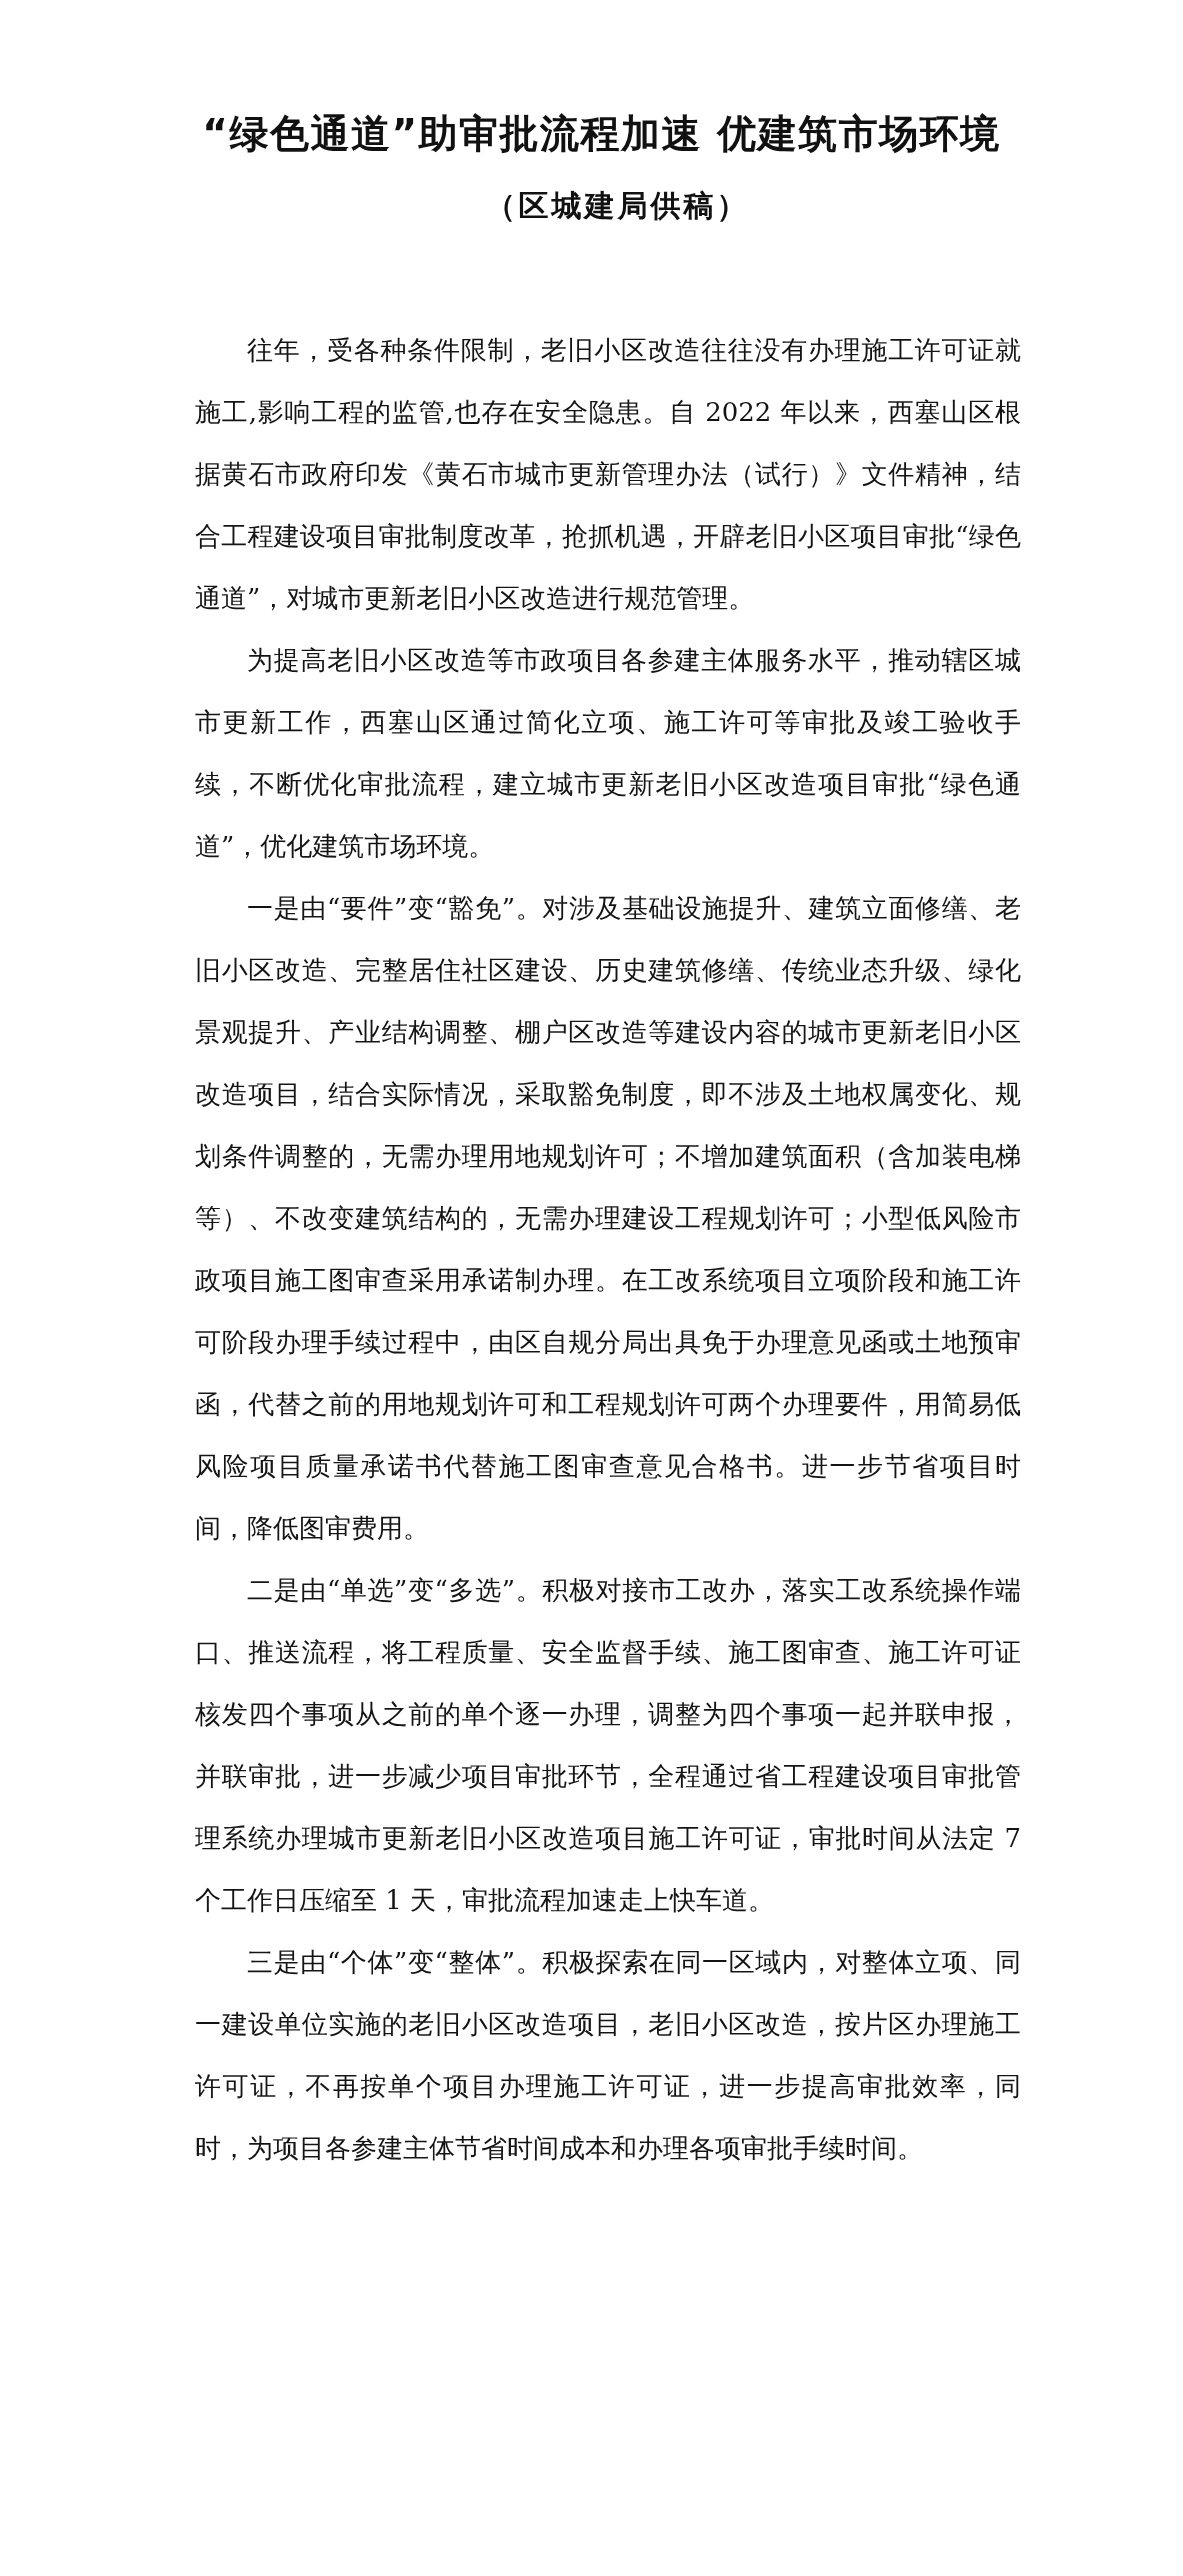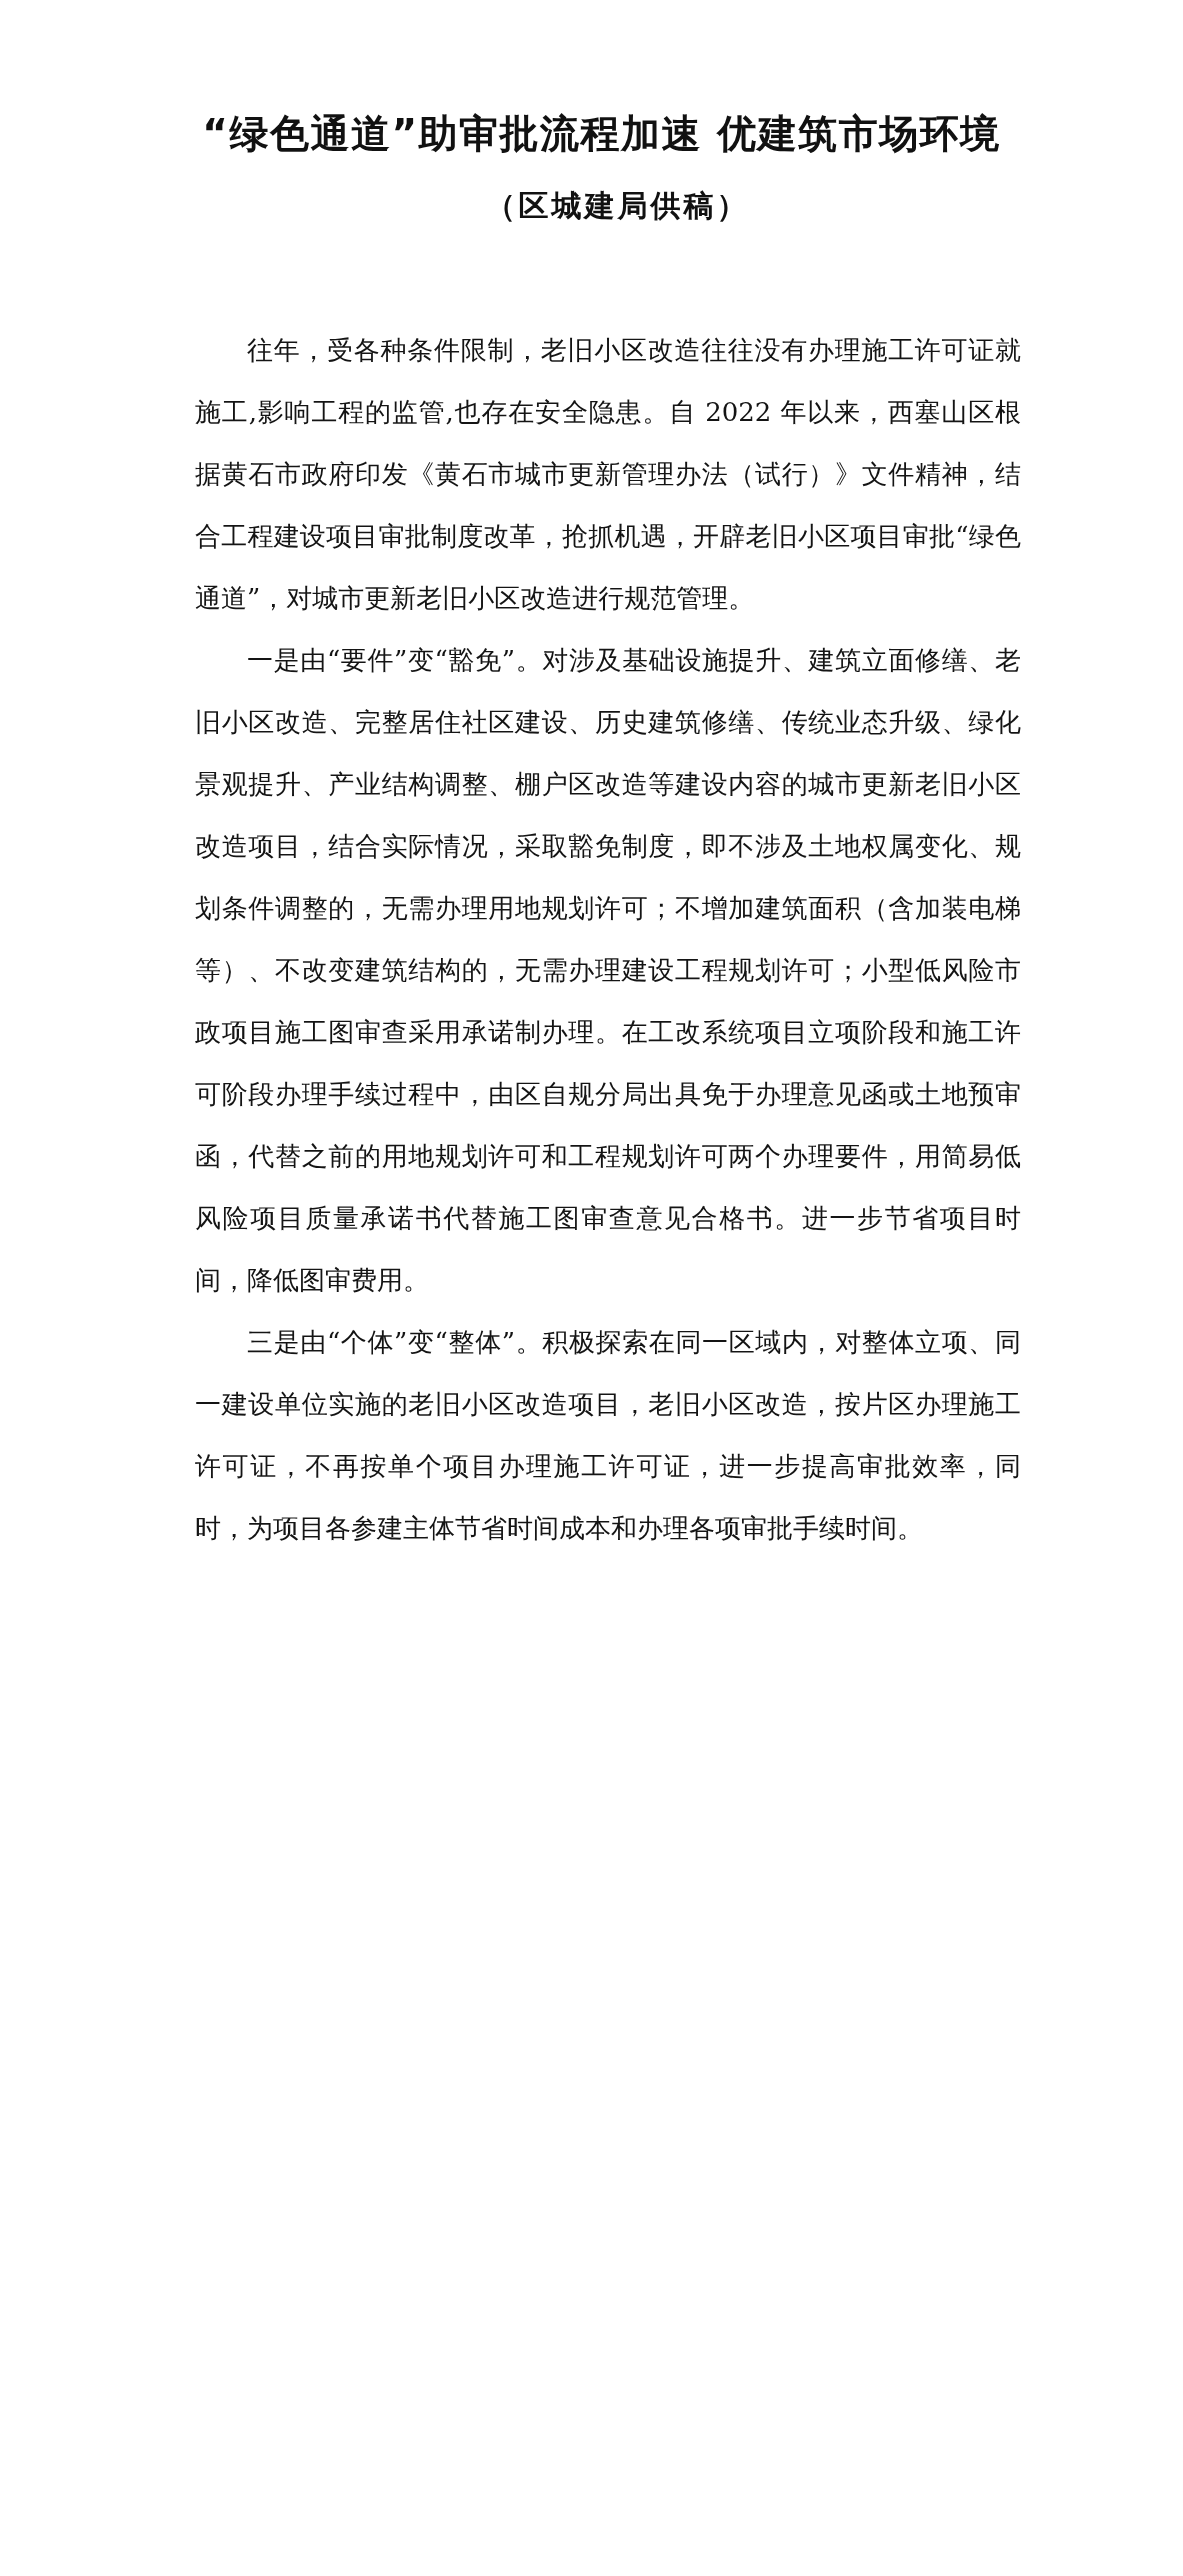--- a/index.html
+++ b/index.html
@@ -67,18 +67,20 @@
 <body>
 
 <div class="page">
 
   <h1 class="doc-title">“绿色通道”助审批流程加速 优建筑市场环境</h1>
 
   <div class="doc-subtitle">（区城建局供稿）</div>
 
   <div class="doc-body">
     <p>往年，受各种条件限制，老旧小区改造往往没有办理施工许可证就施工,影响工程的监管,也存在安全隐患。自 2022 年以来，西塞山区根据黄石市政府印发《黄石市城市更新管理办法（试行）》文件精神，结合工程建设项目审批制度改革，抢抓机遇，开辟老旧小区项目审批“绿色通道”，对城市更新老旧小区改造进行规范管理。</p>
+    <p>为提高老旧小区改造等市政项目各参建主体服务水平，推动辖区城市更新工作，西塞山区通过简化立项、施工许可等审批及竣工验收手续，不断优化审批流程，建立城市更新老旧小区改造项目审批“绿色通道”，优化建筑市场环境。</p>
     <p>一是由“要件”变“豁免”。对涉及基础设施提升、建筑立面修缮、老旧小区改造、完整居住社区建设、历史建筑修缮、传统业态升级、绿化景观提升、产业结构调整、棚户区改造等建设内容的城市更新老旧小区改造项目，结合实际情况，采取豁免制度，即不涉及土地权属变化、规划条件调整的，无需办理用地规划许可；不增加建筑面积（含加装电梯等）、不改变建筑结构的，无需办理建设工程规划许可；小型低风险市政项目施工图审查采用承诺制办理。在工改系统项目立项阶段和施工许可阶段办理手续过程中，由区自规分局出具免于办理意见函或土地预审函，代替之前的用地规划许可和工程规划许可两个办理要件，用简易低风险项目质量承诺书代替施工图审查意见合格书。进一步节省项目时间，降低图审费用。</p>
+    <p>二是由“单选”变“多选”。积极对接市工改办，落实工改系统操作端口、推送流程，将工程质量、安全监督手续、施工图审查、施工许可证核发四个事项从之前的单个逐一办理，调整为四个事项一起并联申报，并联审批，进一步减少项目审批环节，全程通过省工程建设项目审批管理系统办理城市更新老旧小区改造项目施工许可证，审批时间从法定 7 个工作日压缩至 1 天，审批流程加速走上快车道。</p>
     <p>三是由“个体”变“整体”。积极探索在同一区域内，对整体立项、同一建设单位实施的老旧小区改造项目，老旧小区改造，按片区办理施工许可证，不再按单个项目办理施工许可证，进一步提高审批效率，同时，为项目各参建主体节省时间成本和办理各项审批手续时间。</p>
   </div>
 
 </div>
 
 
 </body></html>

